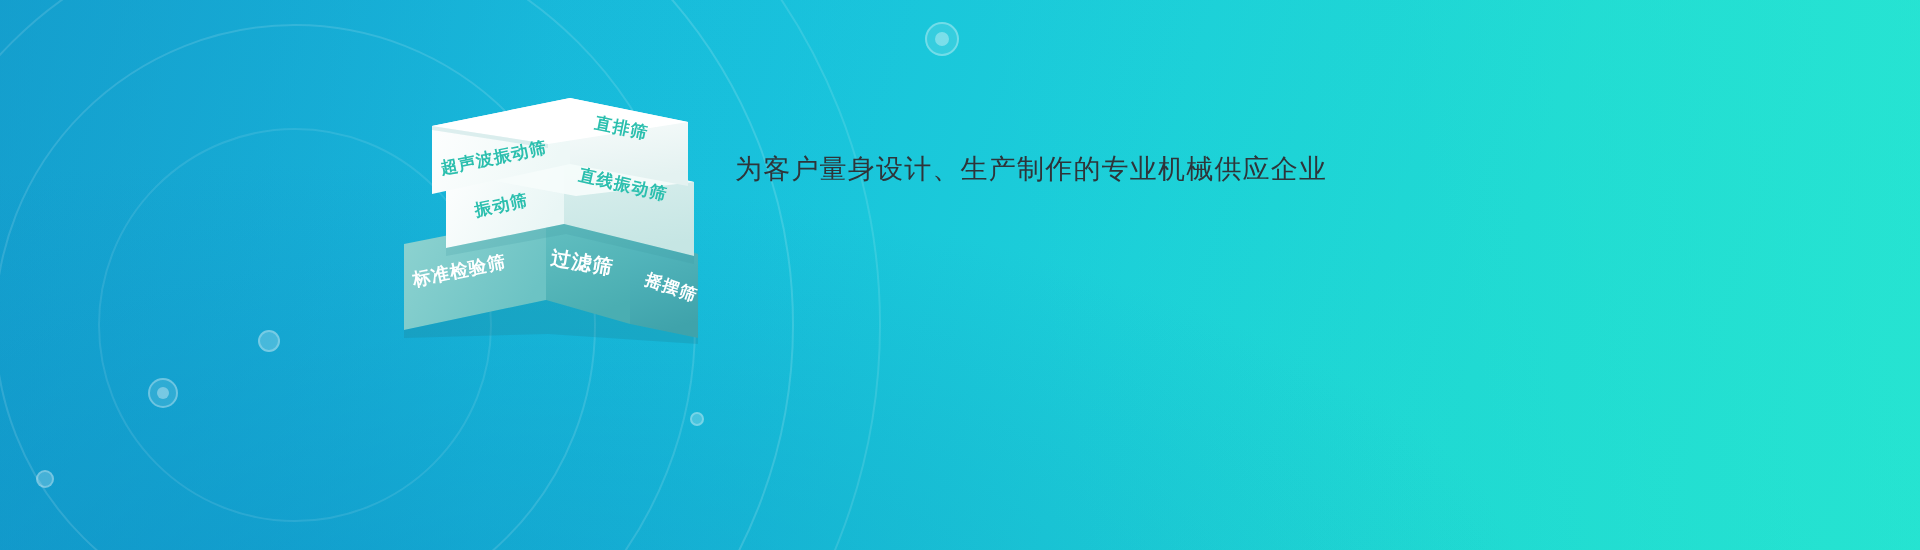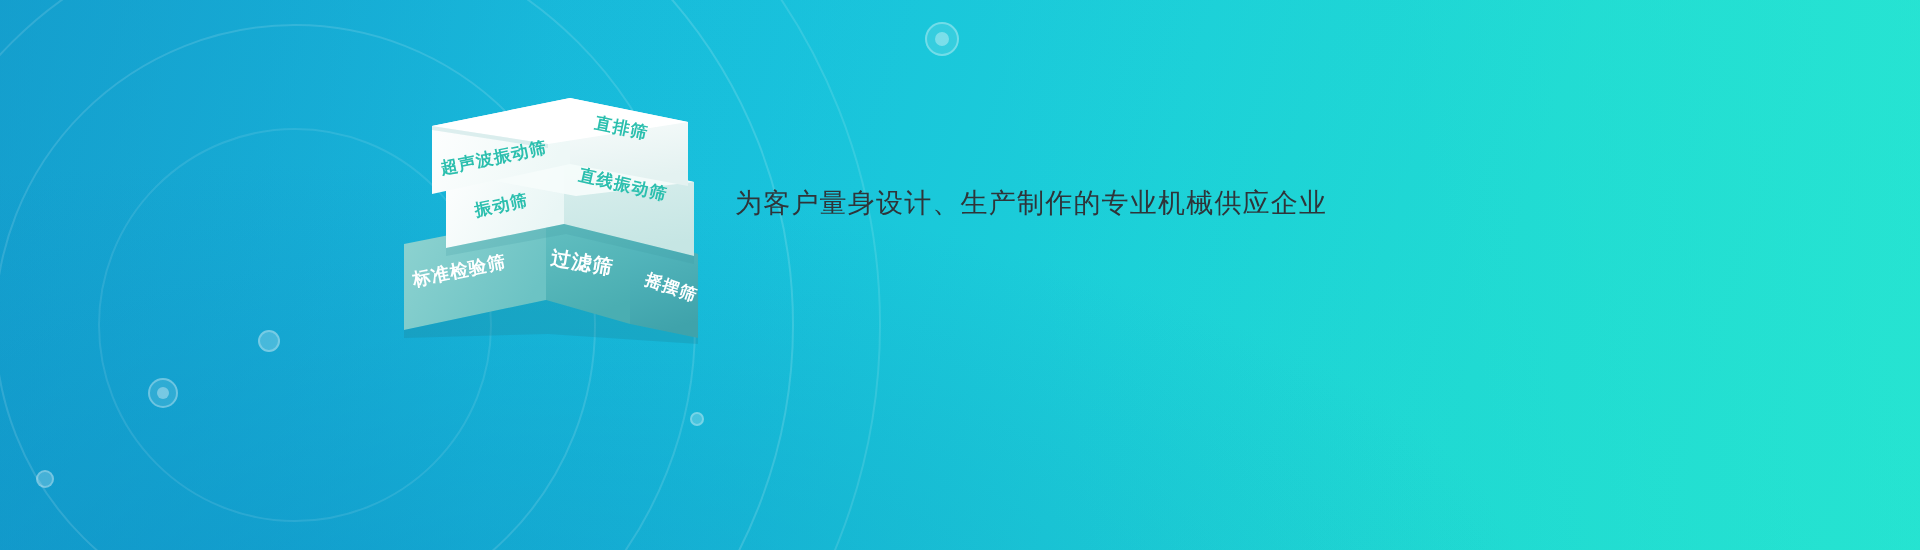--- a/index.html
+++ b/index.html
@@ -74,21 +74,21 @@
   }
   #headline {
     font-size:60px;
     line-height:1.08;
     font-weight:bold;
     color:#2c3137;
     letter-spacing:3px;
     white-space:nowrap;
   }
   #subline {
-    margin-top:46px;
+    margin-top:12px;
     font-size:27px;
     line-height:1.3;
     color:#2f3439;
     letter-spacing:1.2px;
     white-space:nowrap;
   }
 </style>
 </head>
 <body>
 

